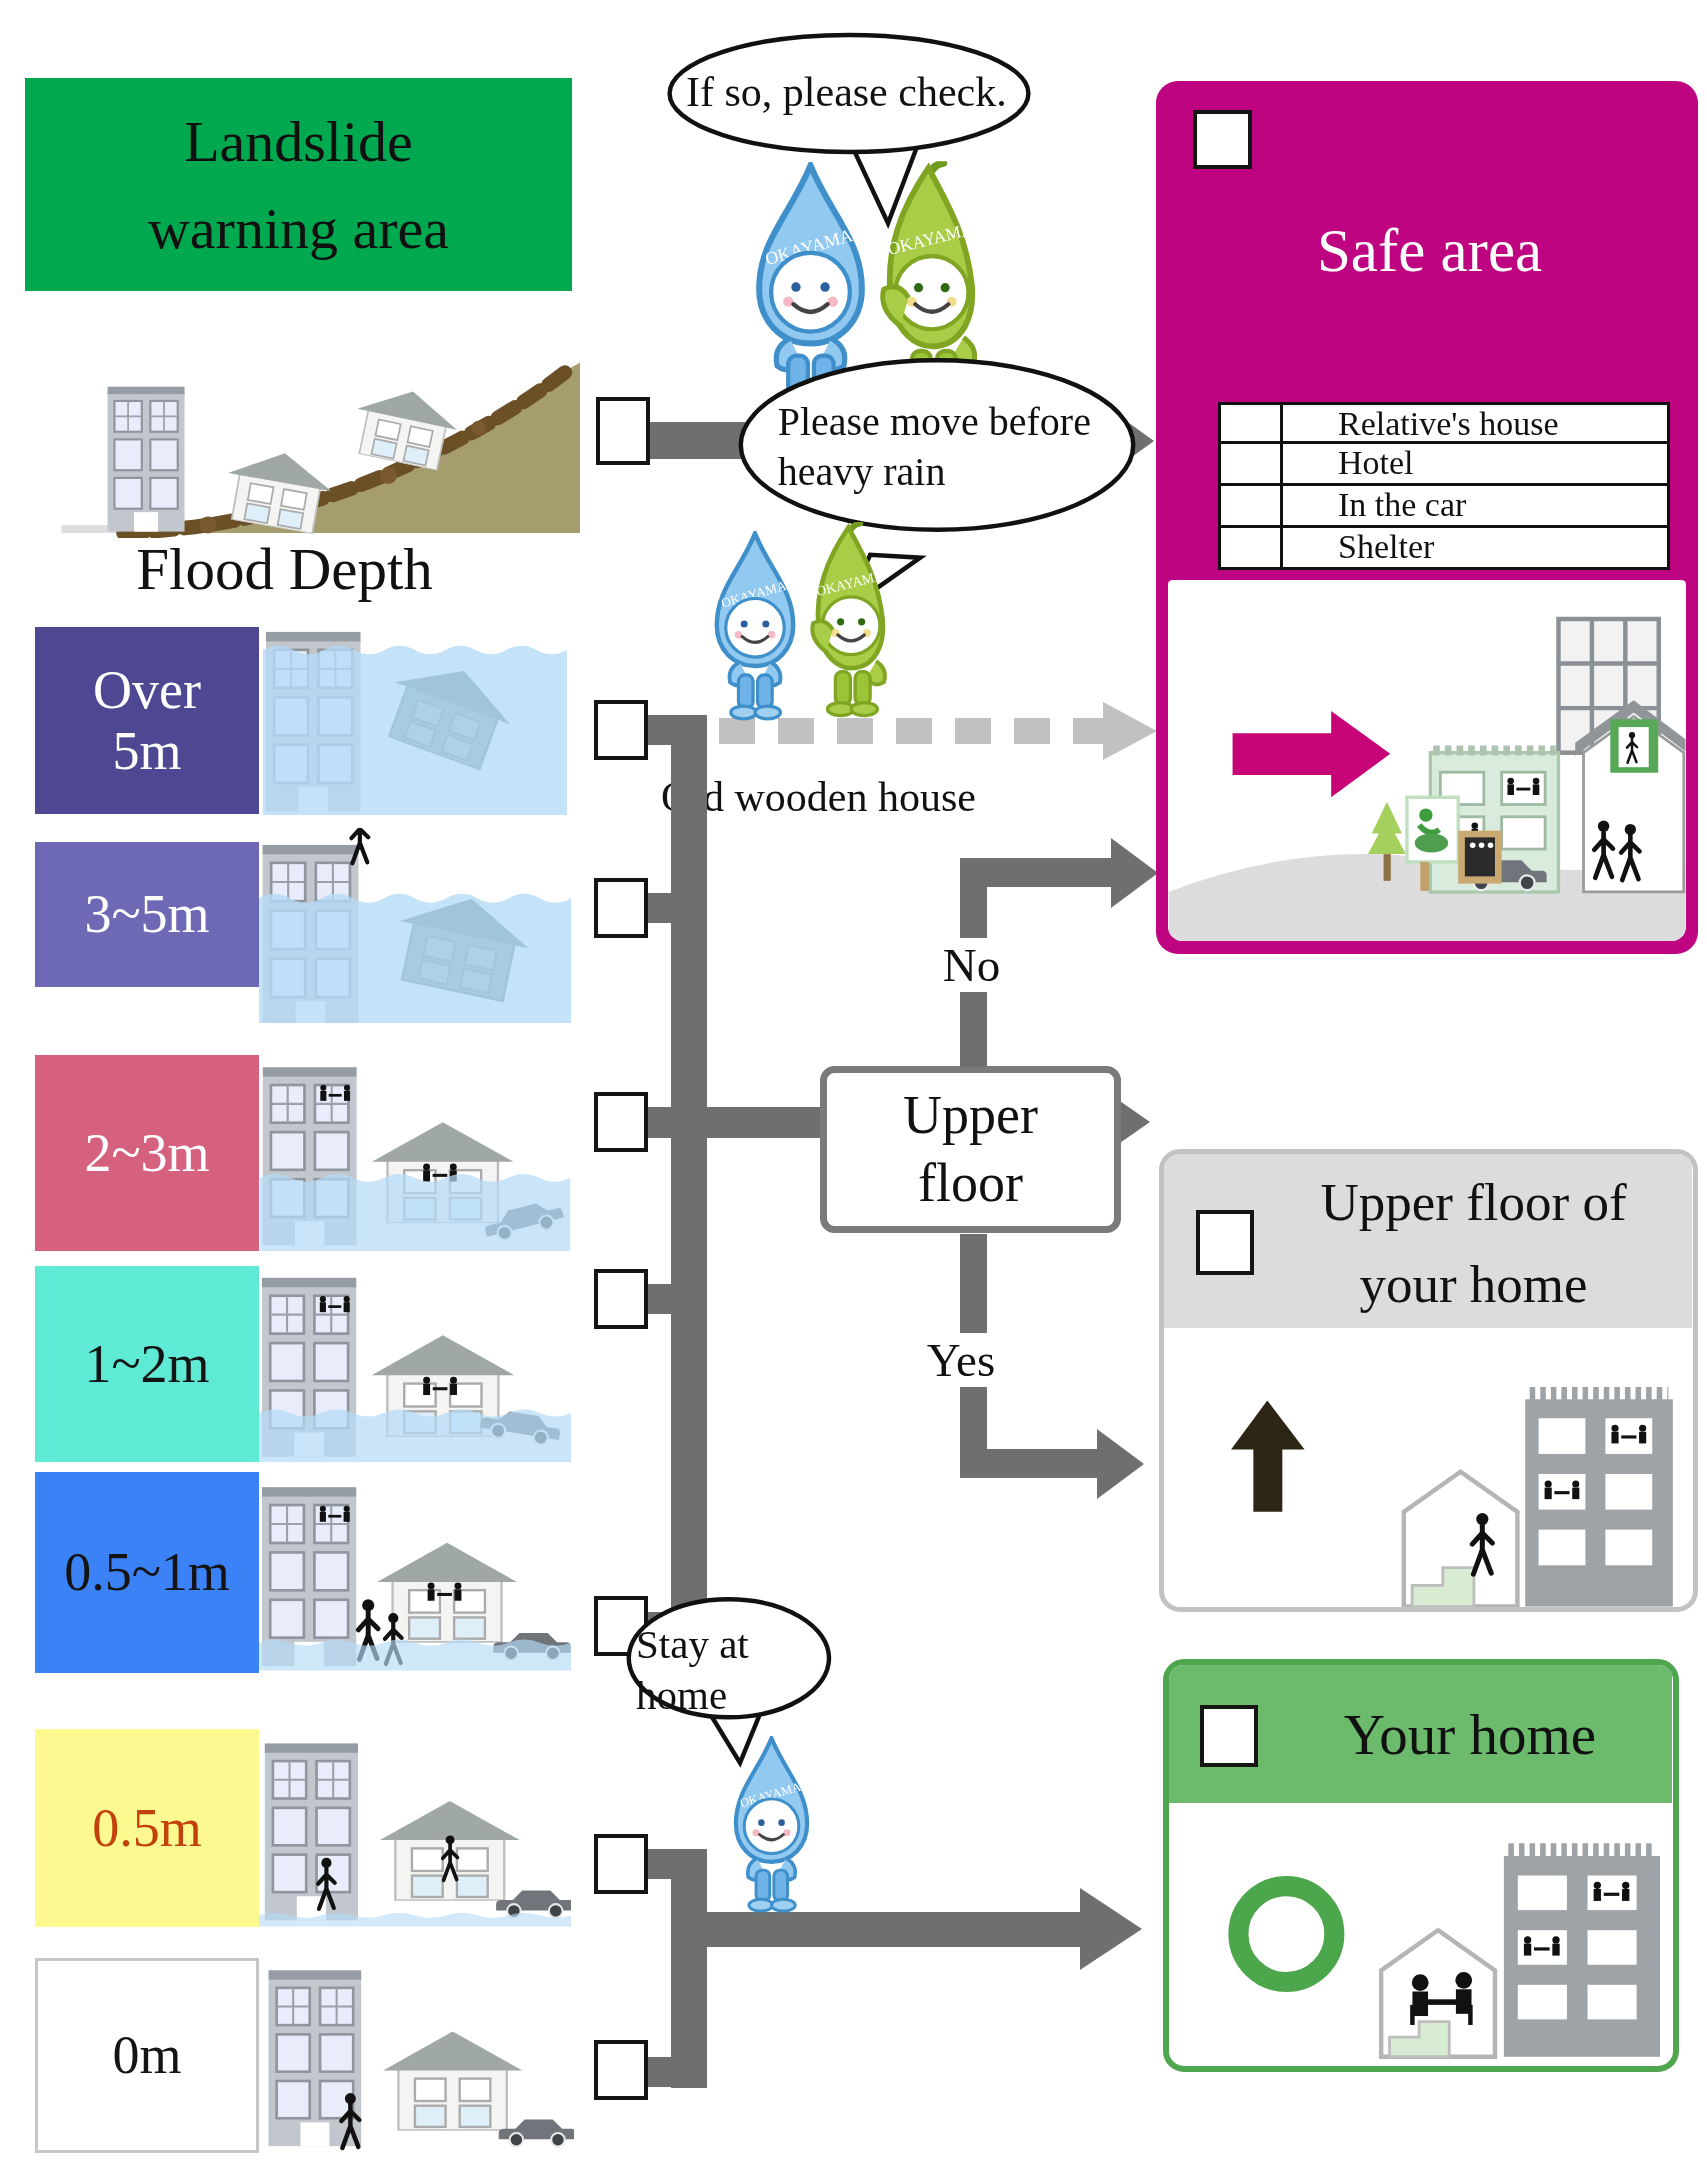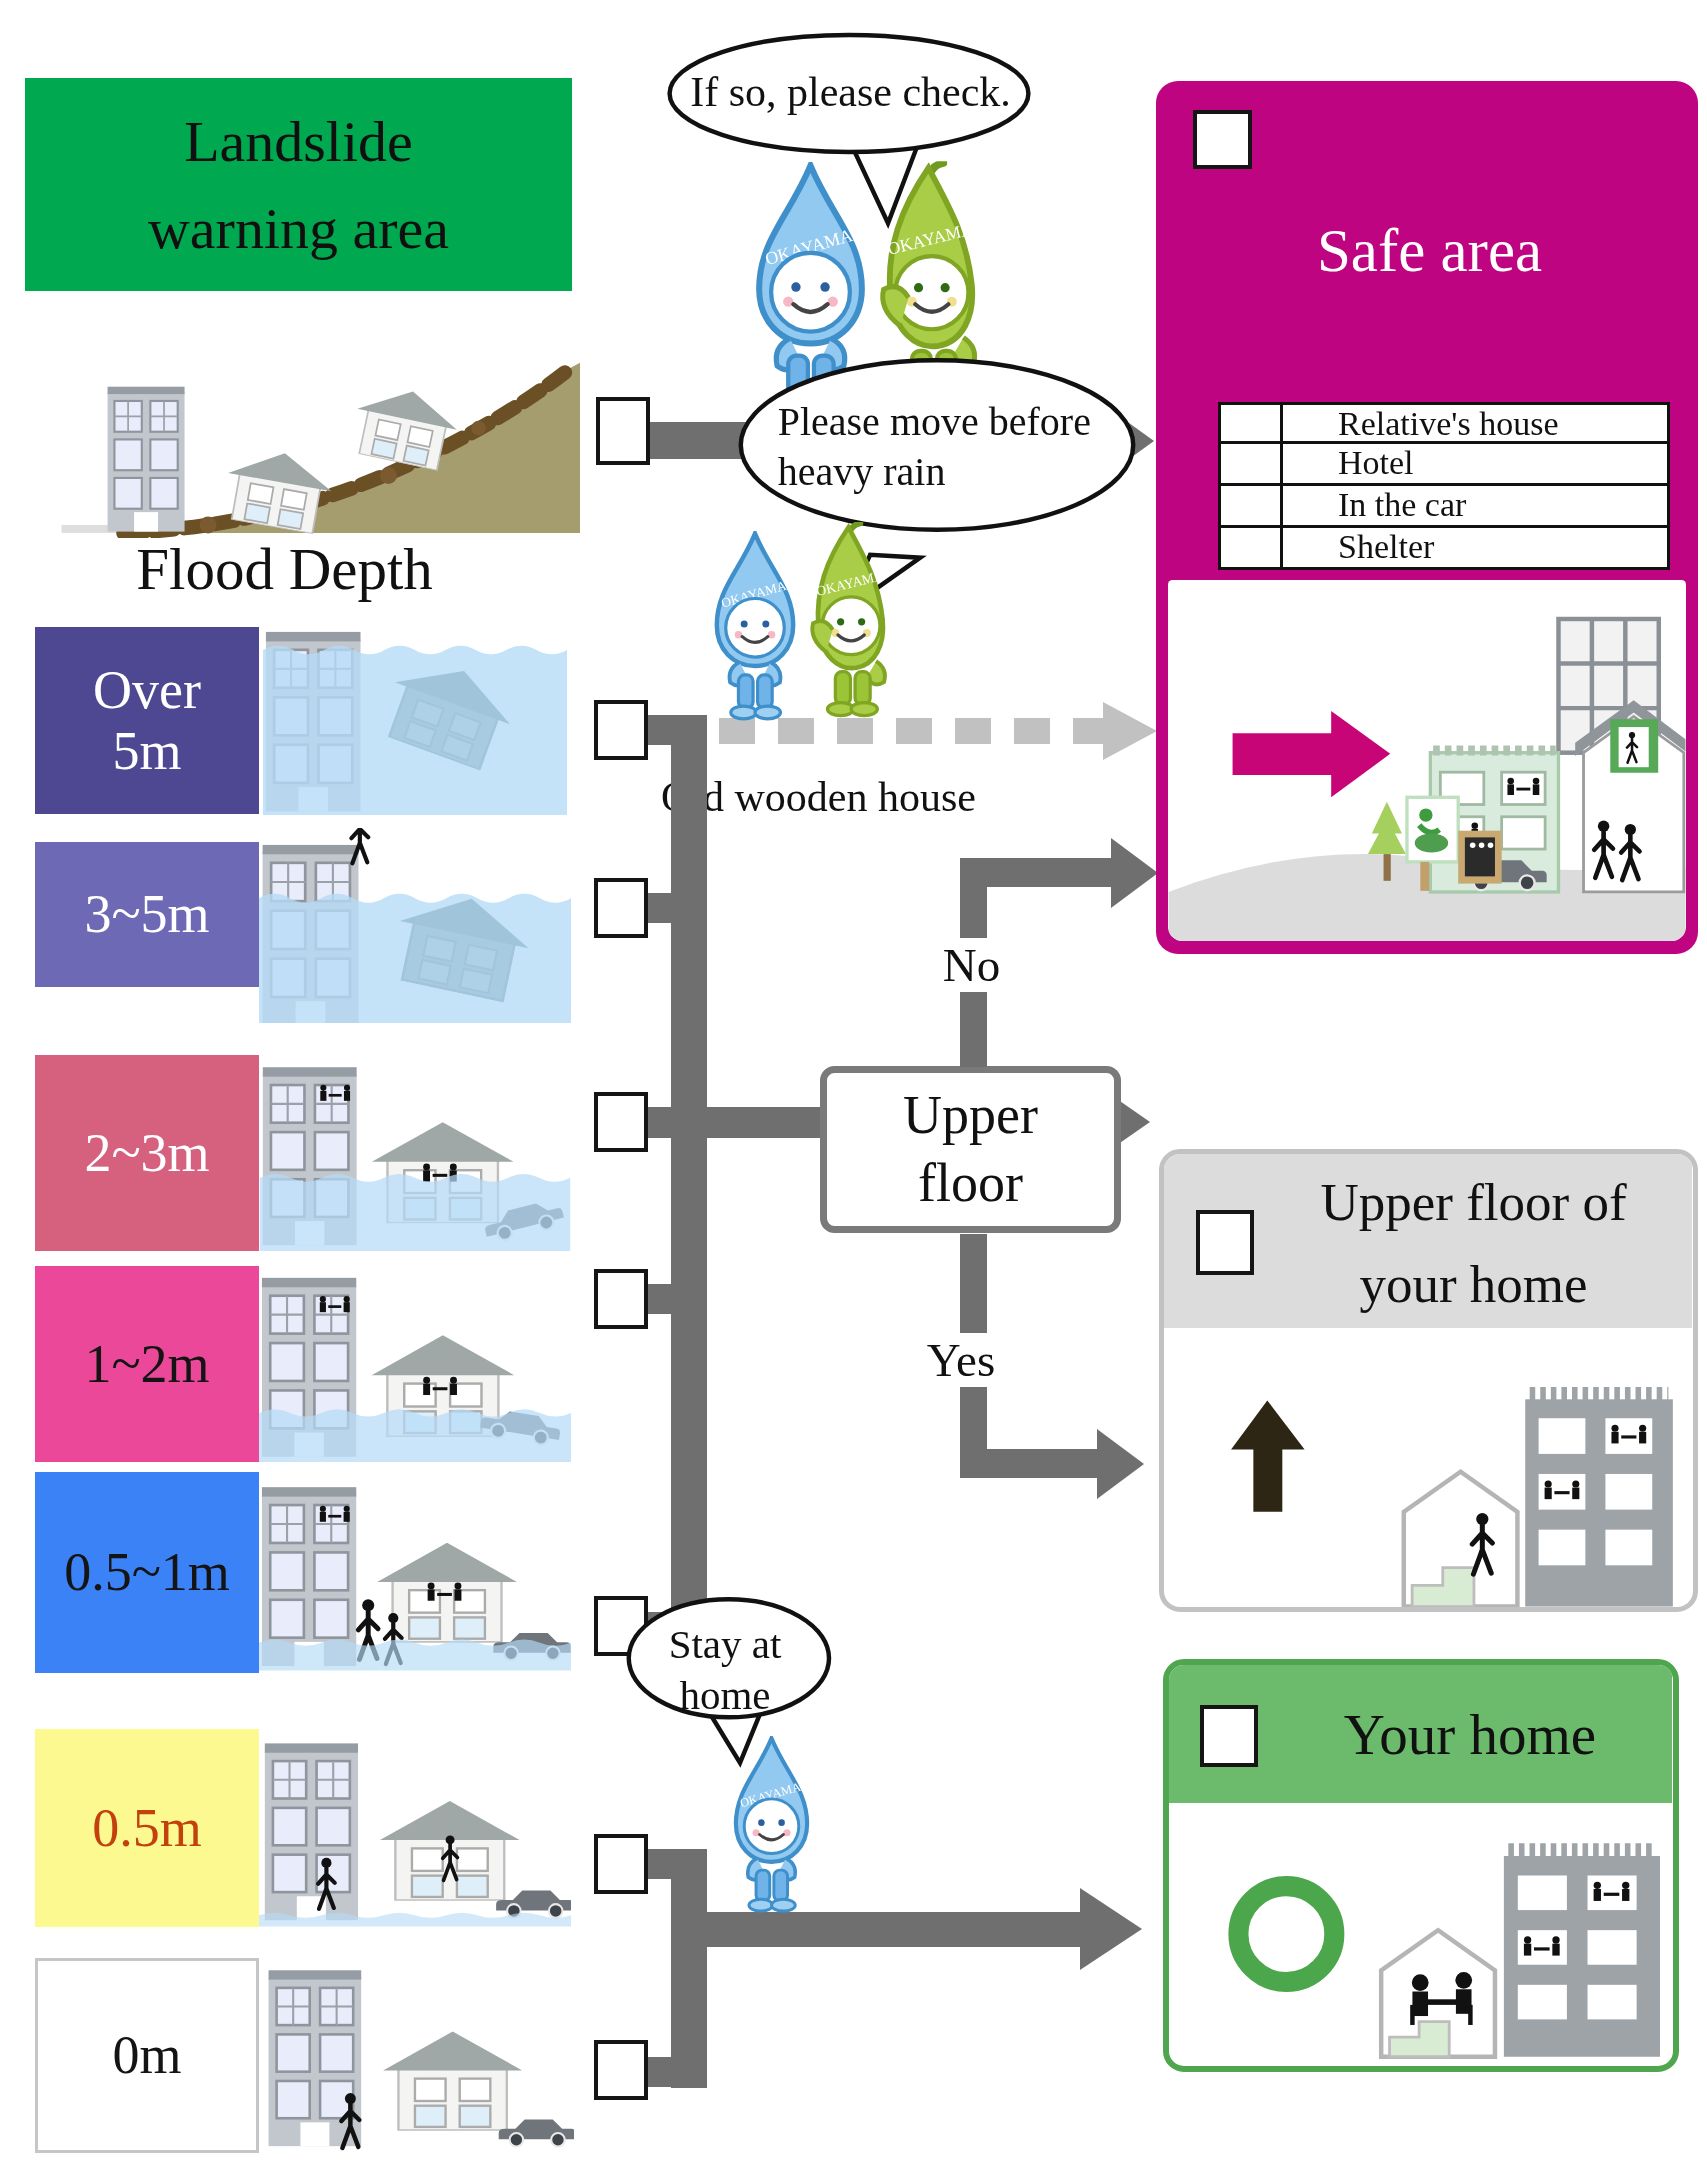--- a/index.html
+++ b/index.html
@@ -8,21 +8,21 @@
   .abs{position:absolute;}
   .pre{white-space:pre-line;}
   .center{display:flex;align-items:center;justify-content:center;text-align:center;}
   .cbx{position:absolute;background:#fff;border:4.5px solid #151515;box-sizing:border-box;}
   .bar{position:absolute;background:#6F6F6F;}
   .ah-r{position:absolute;width:0;height:0;}
   .lvl{position:absolute;left:35px;width:224px;box-sizing:border-box;font-family:Liberation Serif, serif;}
   .lvl .txt{width:100%;height:100%;display:flex;align-items:center;justify-content:center;
             text-align:center;font-size:54px;line-height:1.12;}
   .scene{position:absolute;}
-  .bubble-text{position:absolute;text-align:center;line-height:1.25;}
+  .bubble-text{position:absolute;text-align:left;line-height:1.25;}
   .card{position:absolute;box-sizing:border-box;}
   .tbl-row{display:flex;height:42px;box-sizing:border-box;border-left:3.3px solid #111;border-right:3.3px solid #111;border-bottom:3.3px solid #111;background:#fff;}
   .tbl-row:first-child{border-top:3.3px solid #111;}
   .tbl-cb{width:62px;border-right:3.3px solid #111;box-sizing:border-box;}
   .tbl-lab{flex:1;font-size:34px;line-height:38px;padding-left:25px;margin-left:30px;}
   .whitebg{background:#fff;padding:0 7.8px;}
 </style>
 </head>
 <body>
 
@@ -154,21 +154,21 @@
     <div class="txt pre" style="width: 224px; height: 187px; background-color: rgb(77, 72, 145); color: rgb(255, 255, 255);">Over
 5m</div>
   </div>
   <div class="lvl" style="top:842px;height:145px;">
     <div class="txt pre" style="background-color: rgb(109, 105, 181); color: rgb(255, 255, 255);">3~5m</div>
   </div>
   <div class="lvl" style="top:1055px;height:196px;">
     <div class="txt pre" style="background-color: rgb(214, 97, 127); color: rgb(255, 255, 255);">2~3m</div>
   </div>
   <div class="lvl" style="top:1266px;height:196px;">
-    <div class="txt pre" style="background-color: #ec4899; color: rgb(20, 20, 20);">1~2m</div>
+    <div class="txt pre" style="background-color: #5eead4; color: rgb(20, 20, 20);">1~2m</div>
   </div>
   <div class="lvl" style="top:1472px;height:201px;">
     <div class="txt pre" style="background-color: #3b82f6; color: rgb(20, 20, 20);">0.5~1m</div>
   </div>
   <div class="lvl" style="top:1729px;height:198px;">
     <div class="txt pre" style="background-color: rgb(251, 249, 143); color: #c2410c;">0.5m</div>
   </div>
   <div class="lvl" style="top:1958px;height:195px;border:3.3px solid #C6C6C6;">
     <div class="txt pre" style="background-color: rgb(255, 255, 255); color: rgb(20, 20, 20);">0m</div>
   </div>

